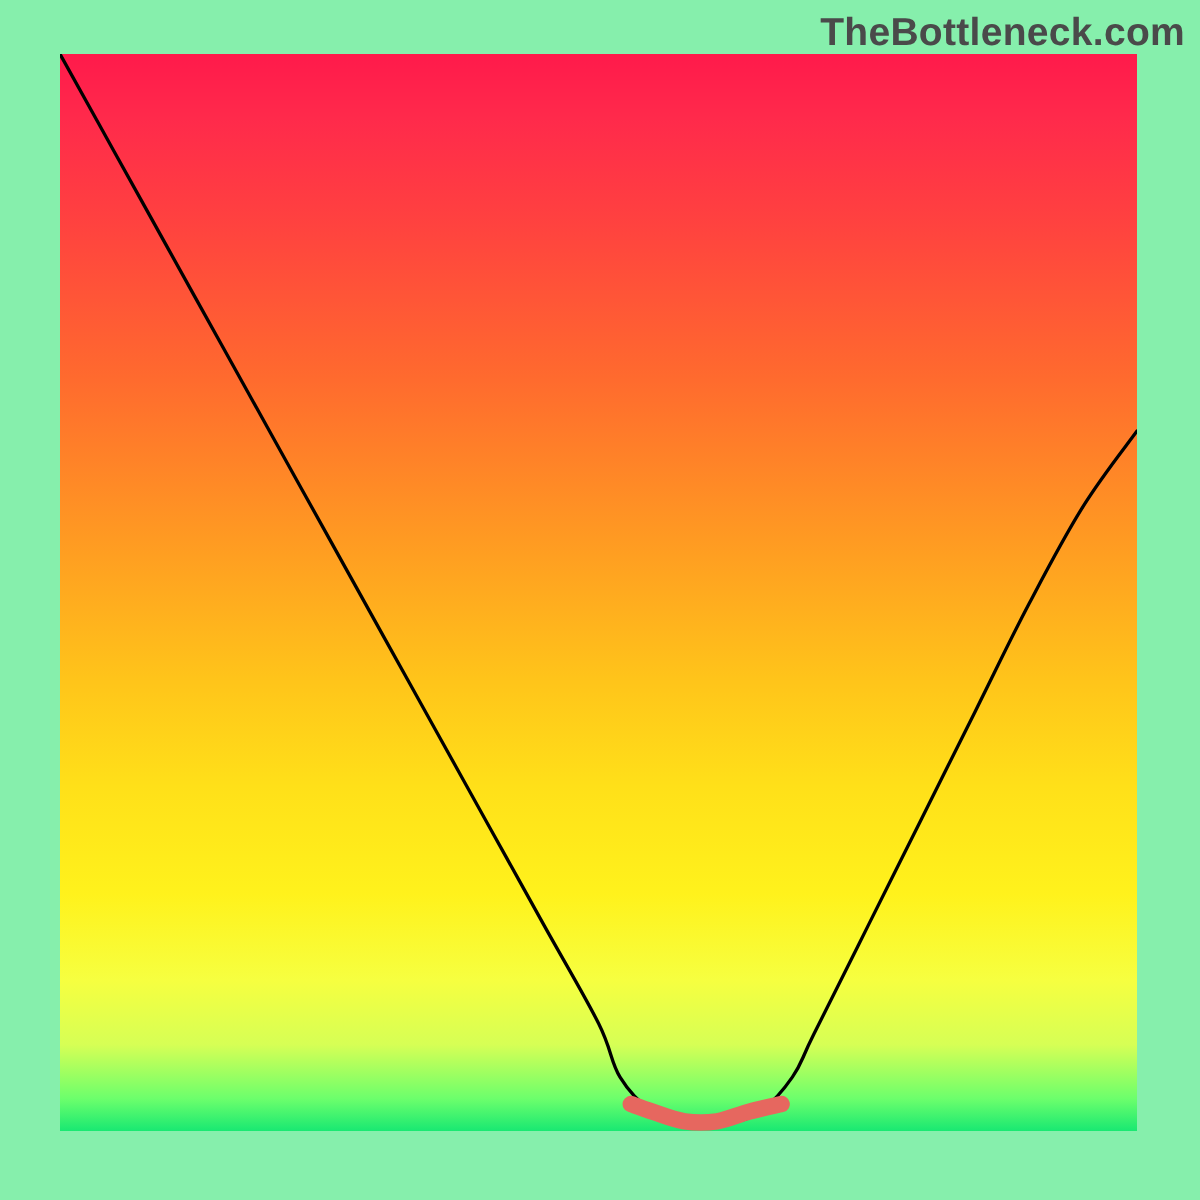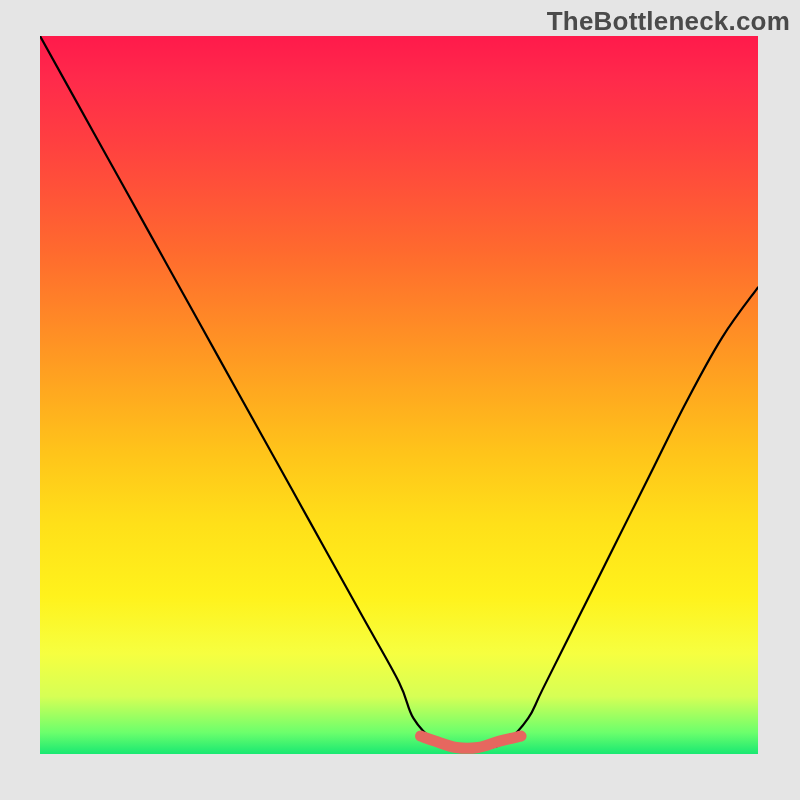--- a/index.html
+++ b/index.html
@@ -8,21 +8,21 @@
     width: 800px;
     height: 800px;
     background: #000;
     overflow: hidden;
     font-family: Arial, Helvetica, sans-serif;
   }
   .frame {
     position: relative;
     width: 800px;
     height: 800px;
-    background: #e5e5e5;
+    background: #86efac;
   }
   .watermark {
     position: absolute;
     top: 6px;
     right: 10px;
     color: #4a4a4a;
     font-size: 26px;
     font-weight: 600;
     letter-spacing: 0.2px;
     z-index: 30;

